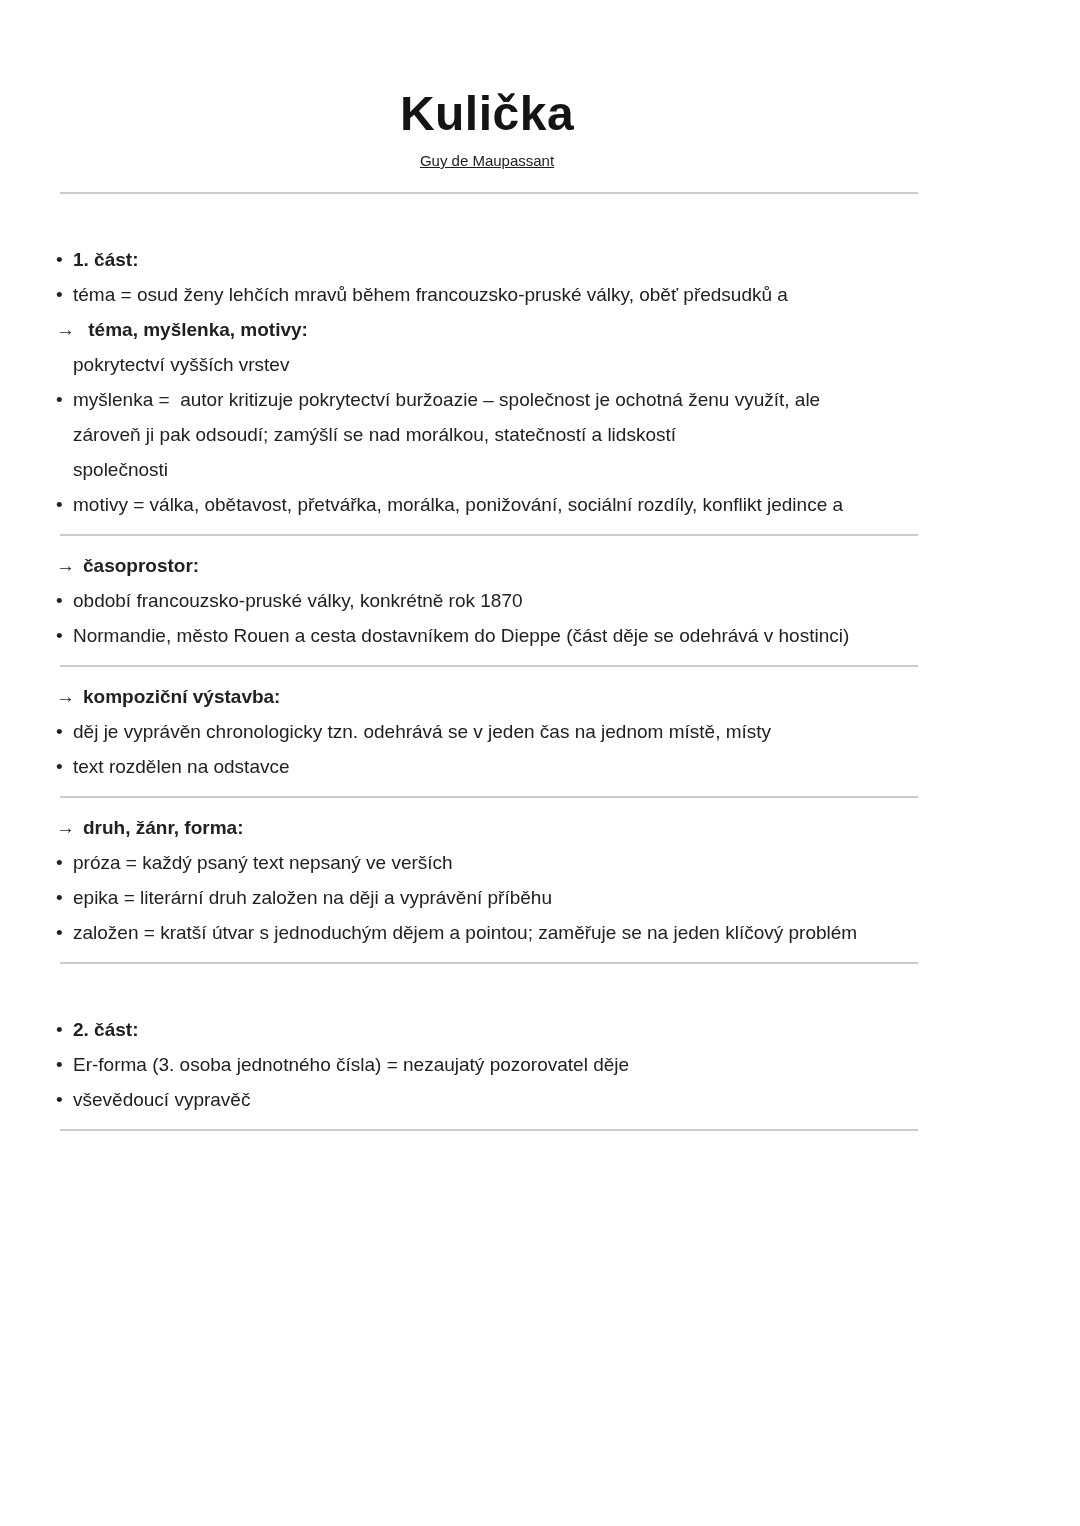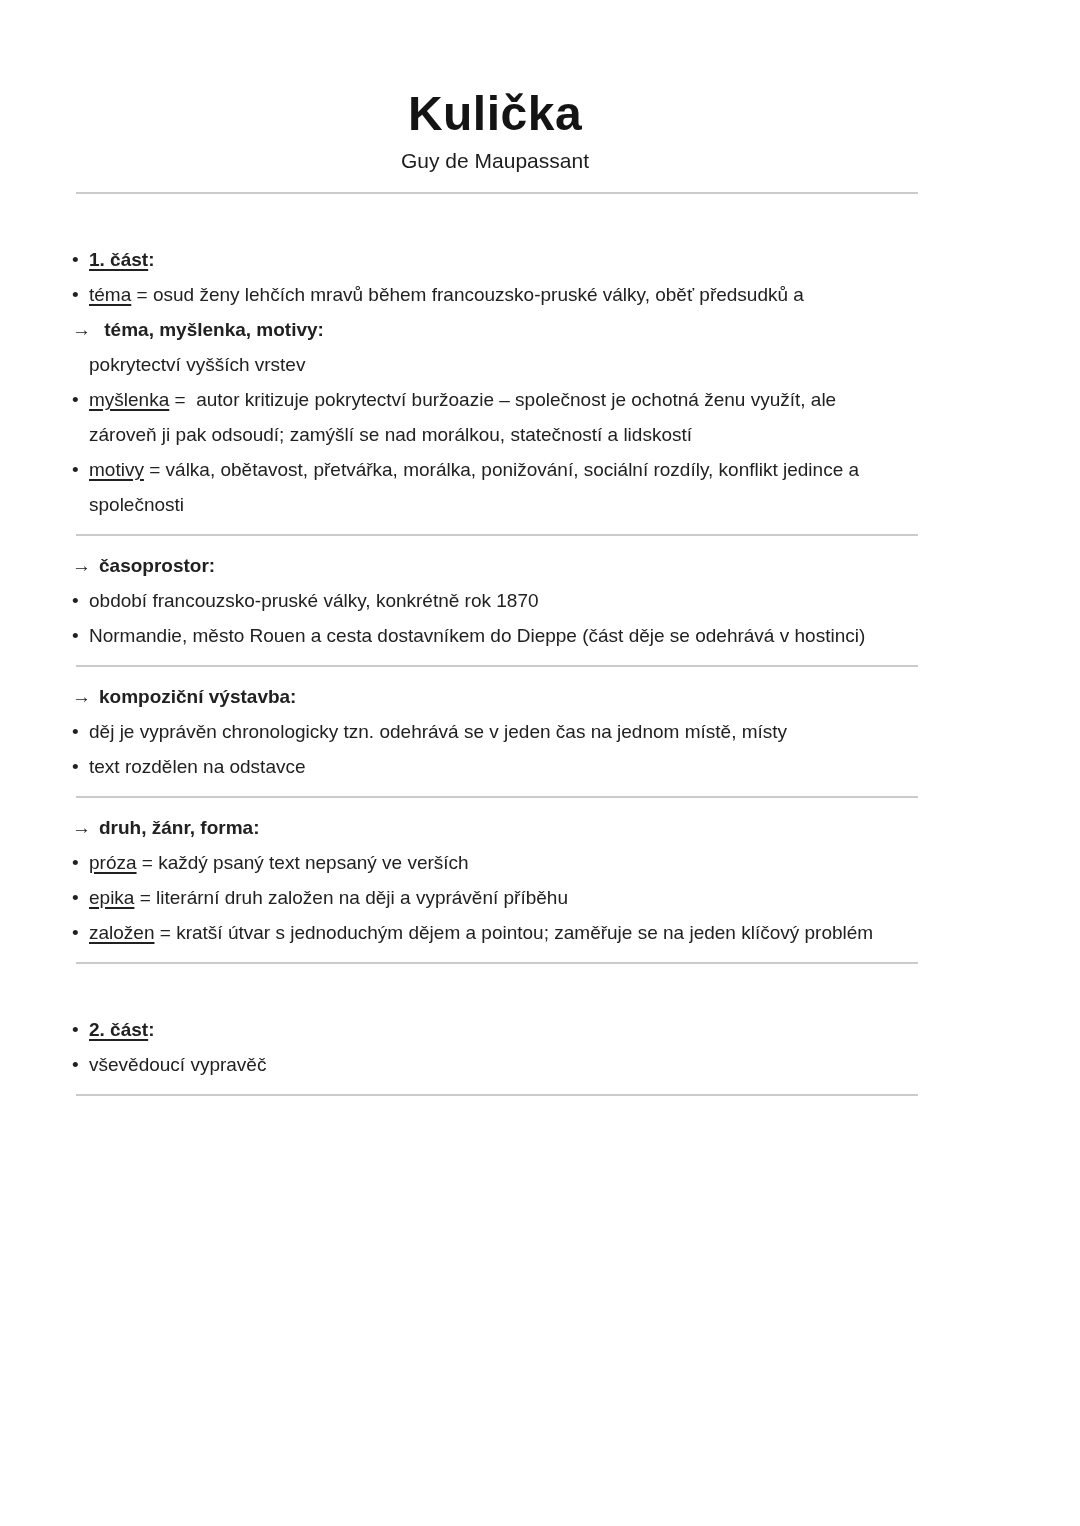--- a/index.html
+++ b/index.html
@@ -4,55 +4,55 @@
 <style>
   html, body { margin: 0; padding: 0; background: #ffffff; }
   body {
     width: 1080px; height: 1526px;
     font-family: "Liberation Sans", sans-serif;
     color: #212121;
   }
   .page {
     box-sizing: border-box;
     width: 968px; height: 1526px;
-    padding: 86px 50px 0 72px;
+    padding: 86px 50px 0 56px;
     overflow: hidden;
     background: #ffffff;
   }
   .header { text-align: center; }
   .title {
     margin: 0;
     font-size: 48px;
     line-height: 56px;
     font-weight: 700;
     color: #141414;
     letter-spacing: 0.5px;
   }
   .subtitle {
     margin-top: 4px;
-    font-size: 21px;
+    font-size: 15px;
     line-height: 30px;
     color: #1d1d1d;
+    text-decoration: underline;
   }
   hr.divider {
     border: none;
     border-top: 2px solid #cbcbcb;
     margin: 12px 0 12px 4px;
   }
   hr.title-divider { margin: 16px 0 48px 4px; }
   .line {
     font-size: 19px;
     line-height: 35px;
     white-space: nowrap;
   }
   .marker { display: inline-block; width: 17px; white-space: pre; }
   .amarker { display: inline-block; width: 27px; white-space: pre; }
   .b { font-weight: 700; }
   .u {
-    text-decoration: underline;
     text-underline-offset: 3px;
     text-decoration-thickness: 1.5px;
     text-align: center;
   }
   .t { white-space: pre; }
   .cont { padding-left: 17px; }
   .part2-start { margin-top: 48px; }
 </style>
 </head>
 <body>
@@ -79,24 +79,24 @@
     <div class="line">
       <span class="amarker">→</span><span class="b t"> téma, myšlenka, motivy:</span>
     </div>
     <div class="line cont">pokrytectví vyšších vrstev</div>
 
     <div class="line">
       <span class="marker">•</span><span class="u">myšlenka</span><span class="t"> =  autor kritizuje pokrytectví buržoazie – společnost je ochotná ženu využít, ale</span>
     </div>
     <div class="line cont">zároveň ji pak odsoudí; zamýšlí se nad morálkou, statečností a lidskostí</div>
 
+    <div class="line cont">společnosti</div>
     <div class="line">
       <span class="marker">•</span><span class="u">motivy</span><span class="t"> = válka, obětavost, přetvářka, morálka, ponižování, sociální rozdíly, konflikt jedince a</span>
     </div>
-    <div class="line cont">společnosti</div>
 
     <hr class="divider">
 
     <div class="line">
       <span class="amarker">→</span><span class="b">časoprostor:</span>
     </div>
     <div class="line">
       <span class="marker">•</span><span>období francouzsko-pruské války, konkrétně rok 1870</span>
     </div>
     <div class="line">
@@ -130,19 +130,22 @@
       <span class="marker">•</span><span class="u">založen</span><span class="t"> = kratší útvar s jednoduchým dějem a pointou; zaměřuje se na jeden klíčový problém</span>
     </div>
 
     <hr class="divider">
 
     <div class="line part2-start">
       <span class="marker">•</span><span class="b"><span class="u">2. část</span><span>:</span></span>
     </div>
 
     <div class="line">
+      <span class="marker">•</span><span>Er-forma (3. osoba jednotného čísla) = nezaujatý pozorovatel děje</span>
+    </div>
+    <div class="line">
       <span class="marker">•</span><span>vševědoucí vypravěč</span>
     </div>
 
     <hr class="divider">
 
   </div>
 </div>
 
 </body></html>

